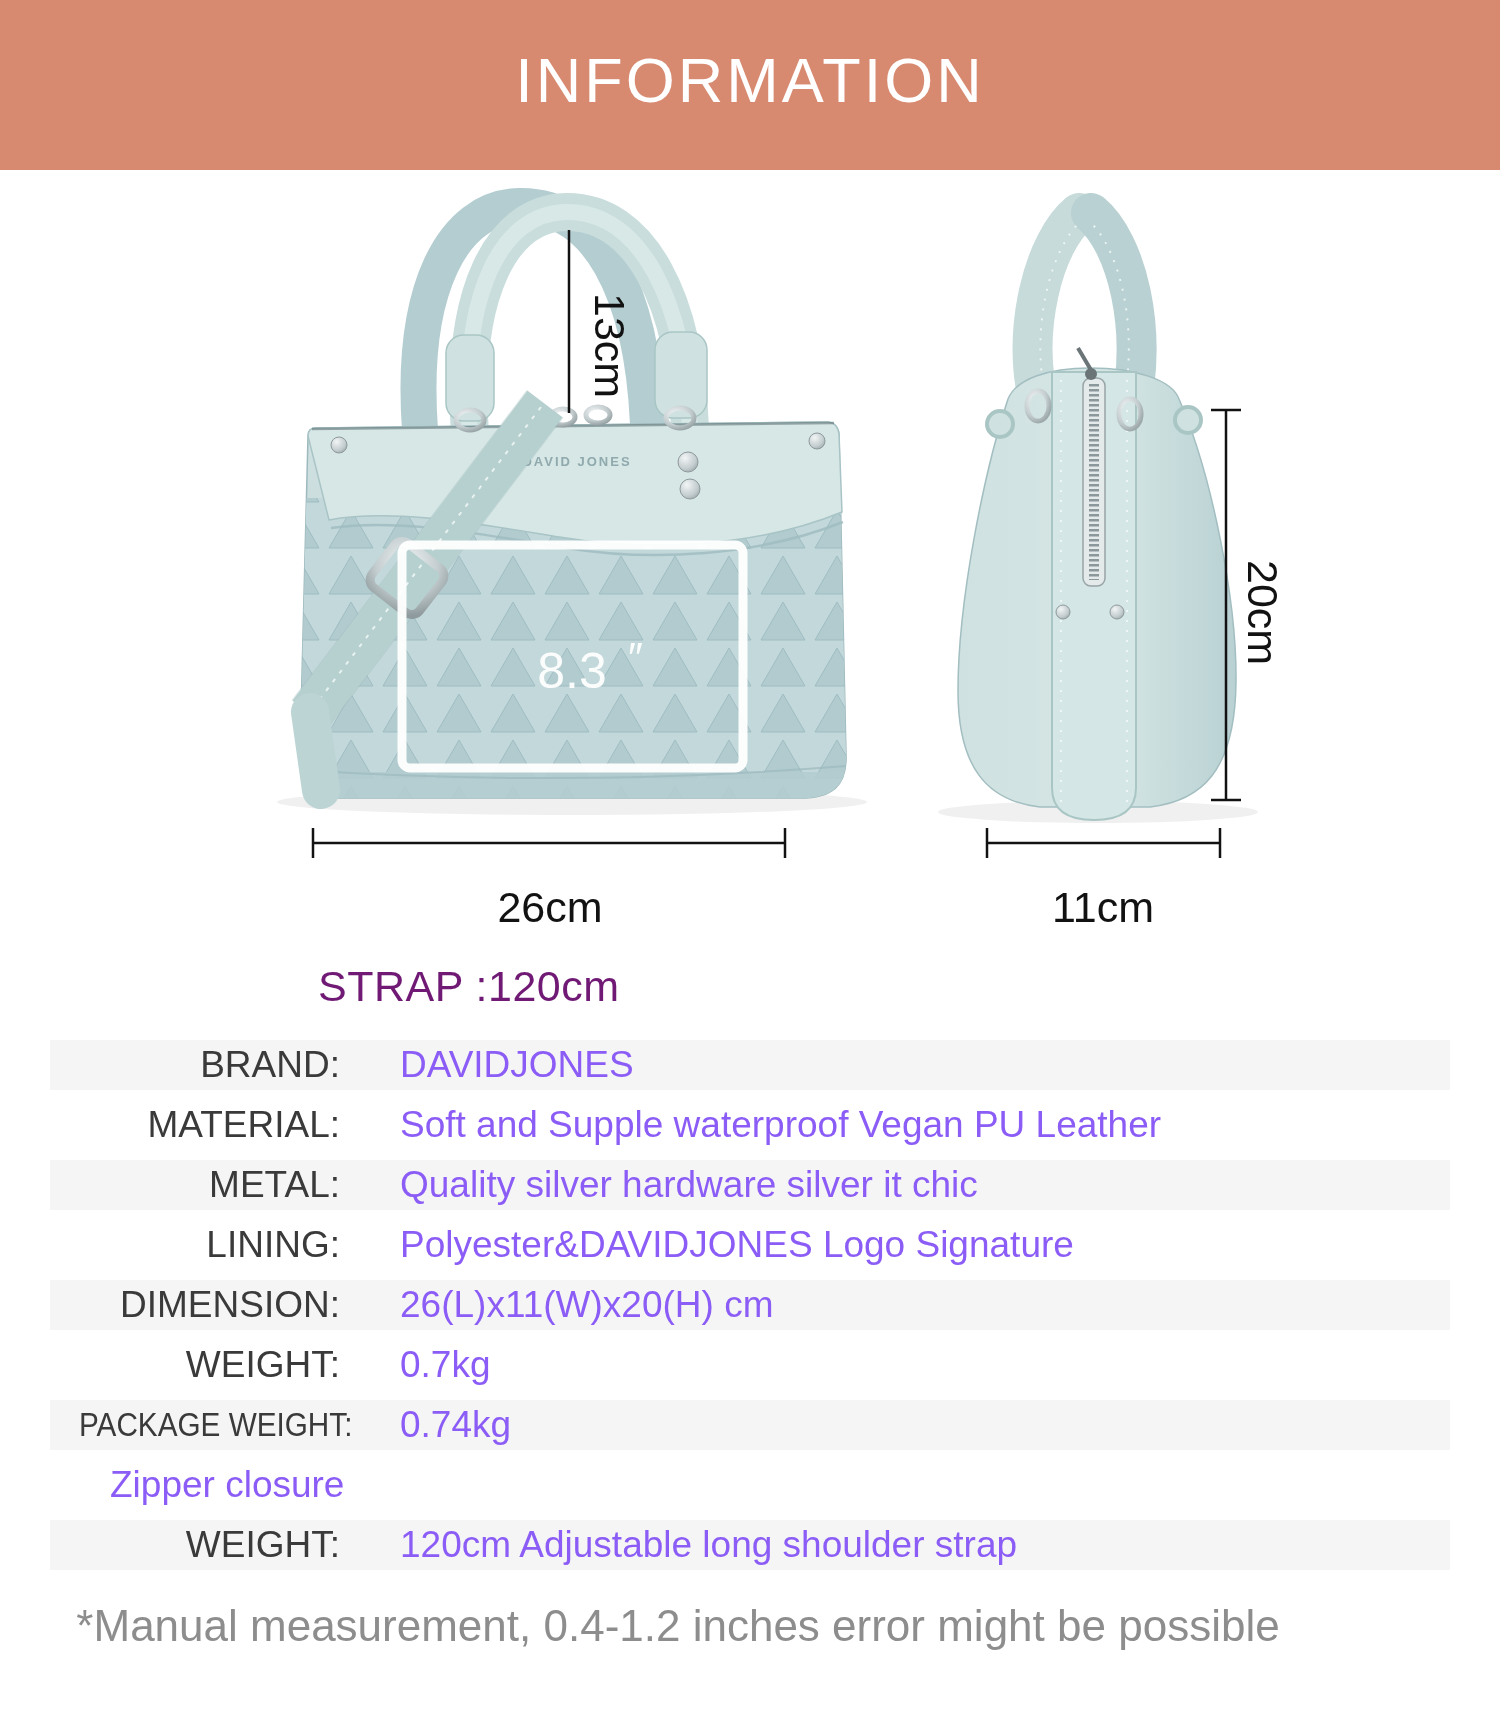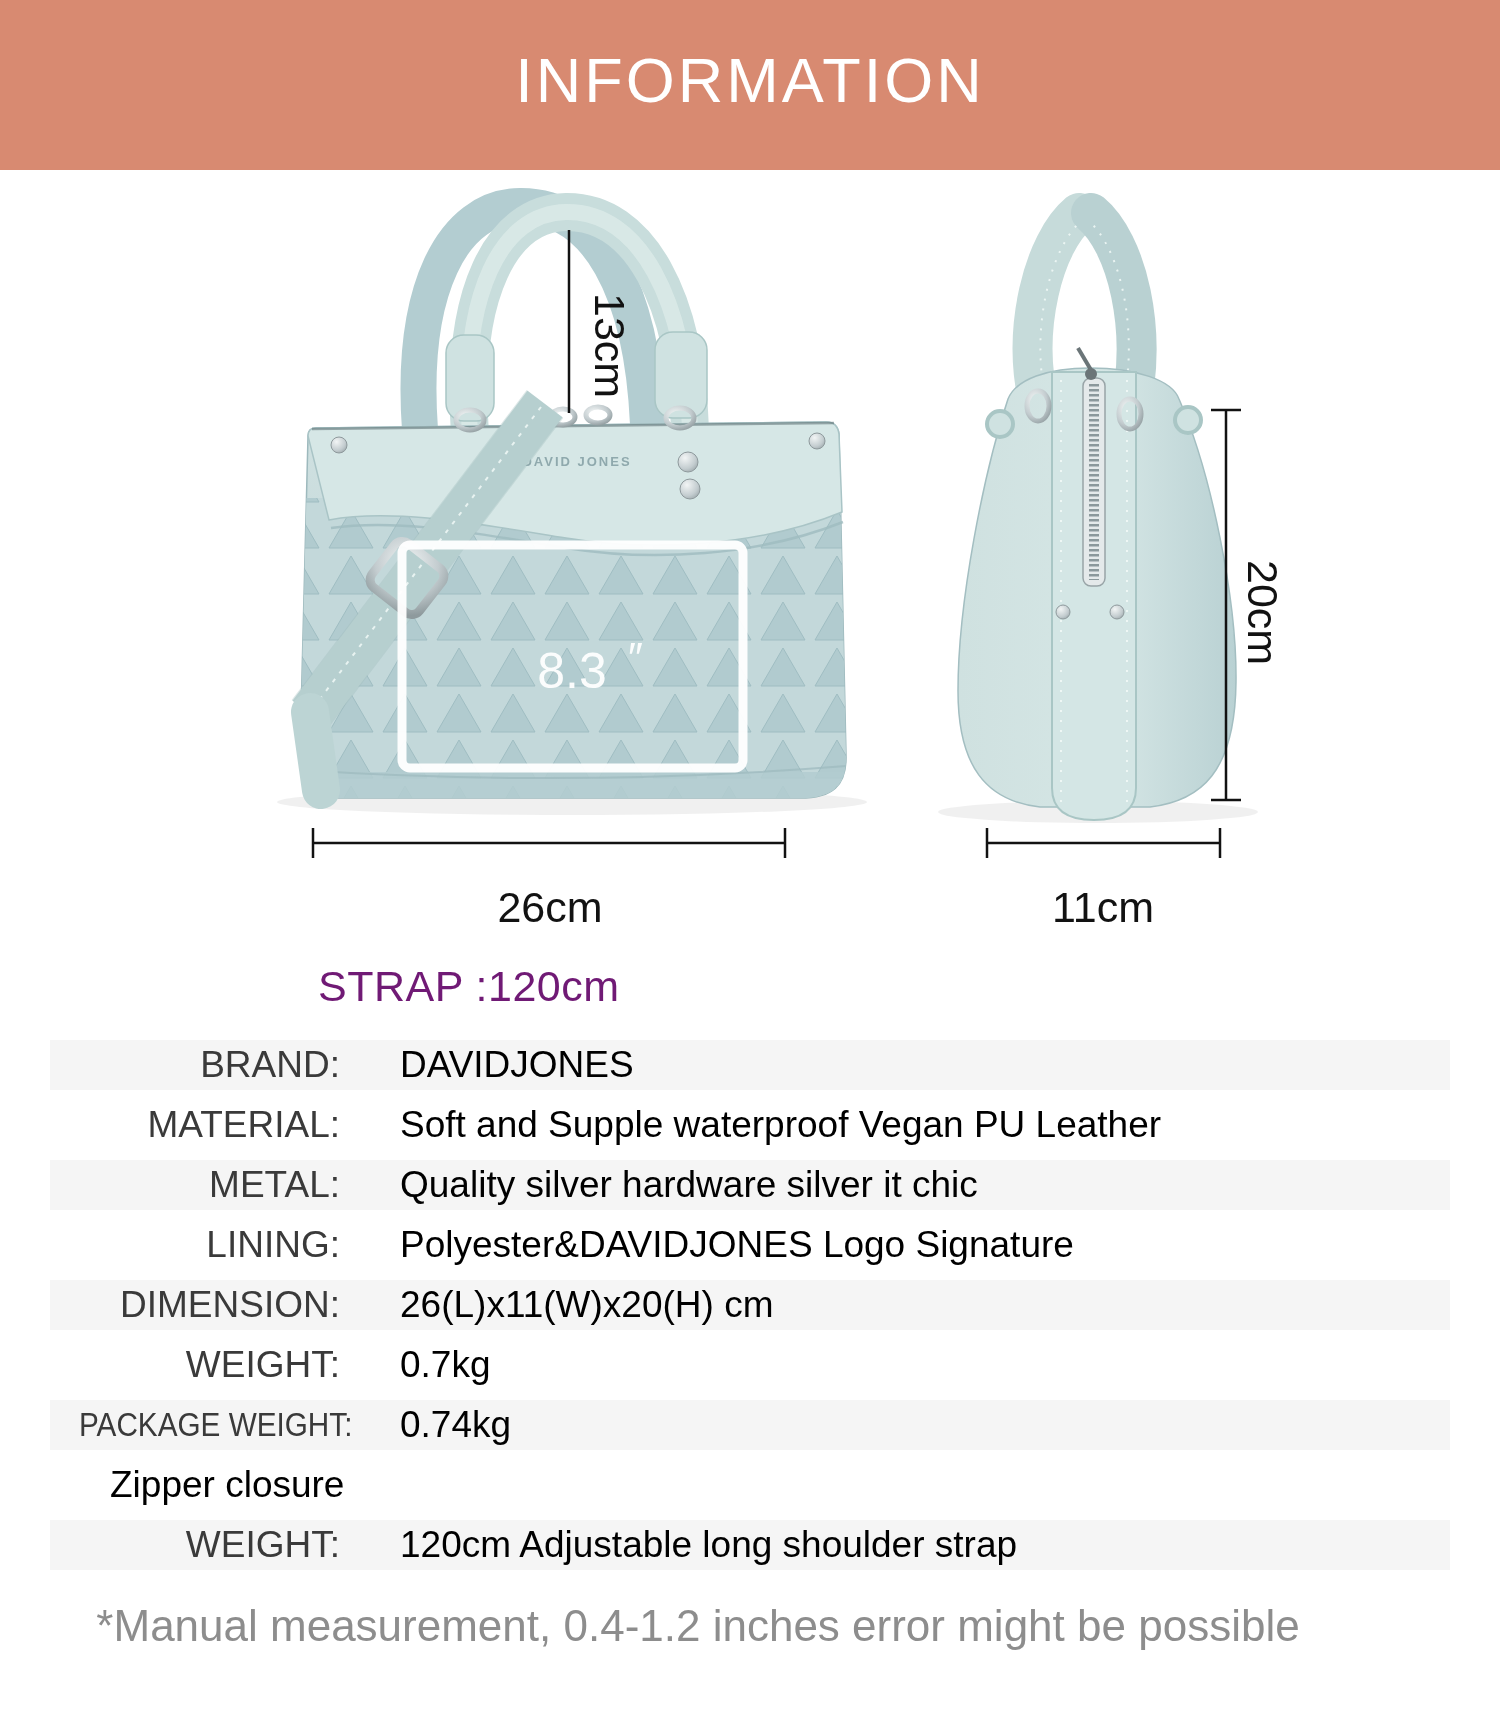--- a/index.html
+++ b/index.html
@@ -13,24 +13,24 @@
   .figure-svg{position:absolute;left:0;top:170px;width:1500px;height:790px;}
   
   .strap-note{position:absolute;left:318px;top:962px;font-size:43px;color:#701a75;letter-spacing:0.5px;}
   
   .spec-table{position:absolute;left:50px;top:1040px;width:1400px;}
   .spec-row{display:flex;align-items:center;width:100%;}
   .spec-row.gray{background:#f5f5f5;height:50px;}
   .spec-row.white{background:#ffffff;height:70px;}
   .spec-label{width:290px;flex:0 0 290px;text-align:right;font-size:37px;color:#3a3a3a;white-space:nowrap;}
   .spec-label.cond{font-size:33px;transform:scaleX(0.9);transform-origin:100% 50%;}
-  .spec-value{margin-left:60px;font-size:37px;color:#000000;white-space:nowrap;}
-  
-  .footnote{position:absolute;left:10px;top:1597px;width:1356px;text-align:center;
-            font-size:44px;color:#8d8d8d;line-height:1.3;padding-left:10px;}
+  .spec-value{margin-left:60px;font-size:37px;color:#8b5cf6;white-space:nowrap;}
+  
+  .footnote{position:absolute;left:0;top:1597px;width:1356px;text-align:center;
+            font-size:44px;color:#8d8d8d;line-height:1.3;}
   
   text{font-family:"Liberation Sans", sans-serif;}
   .dim-label{font-size:43px;fill:#121212;}
   .logo-text{font-size:13px;fill:#8fa9ad;font-weight:bold;letter-spacing:2px;}
   .tablet-text{fill:#ffffff;opacity:0.95;}
 </style>
 </head>
 <body>
 
 <div id="page">

